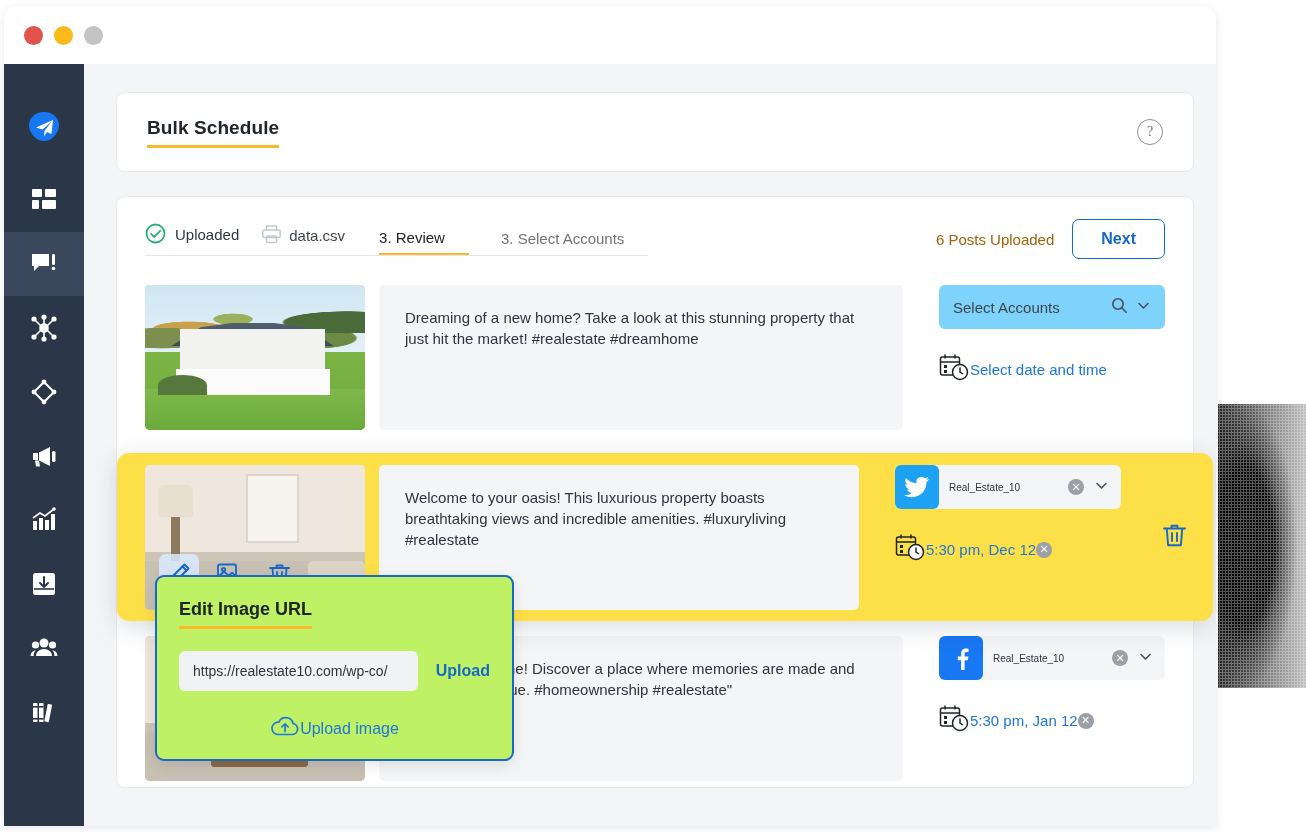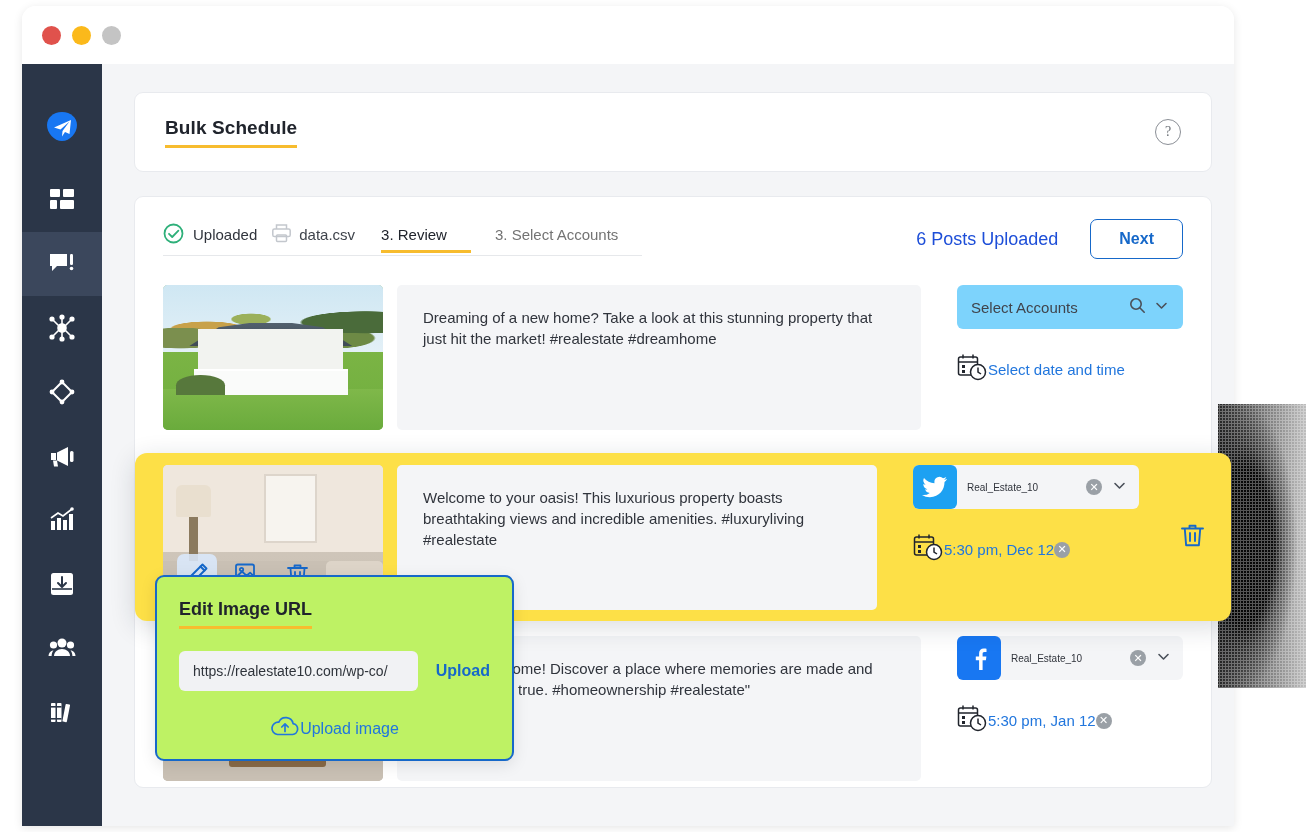--- a/index.html
+++ b/index.html
@@ -6,21 +6,21 @@
   html, body {
     width: 1306px; height: 832px;
     background: #ffffff;
     font-family: "Liberation Sans", sans-serif;
     overflow: hidden;
   }
   .screen { position: relative; width: 1306px; height: 832px; background:#fff; }
 
   
   .window {
-    position: absolute; left: 22px; top: 6px;
+    position: absolute; left: 4px; top: 6px;
     width: 1212px; height: 820px;
     background: #ffffff;
     border-radius: 14px 14px 0 0;
     overflow: hidden;
     box-shadow: 0 2px 10px rgba(0,0,0,.10);
   }
   .titlebar {
     position: absolute; left: 0; top: 0; width: 100%; height: 58px;
     background: #ffffff;
     display: flex; align-items: center; padding-left: 20px; gap: 11px;
@@ -72,32 +72,32 @@
     width: 26px; height: 26px; border-radius: 50%;
     border: 1.6px solid #8b8f96; color: #6d7278;
     display:flex; align-items:center; justify-content:center;
     font-size: 14px; cursor: pointer; font-family:"Liberation Serif", serif;
   }
 
   .main-card { margin-top: 24px; height: 592px; padding: 22px 28px 0 28px; position: relative; }
 
   
   .steps-row { display: flex; align-items: center; justify-content: space-between; }
-  .steps { display: flex; align-items: center; gap: 0; position: relative; }
+  .steps { display: flex; align-items: flex-end; gap: 8px; position: relative; }
   .step {
     font-size: 15px; color: #30343c; padding: 0 24px 9px 0;
     display: flex; align-items: center; gap: 9px; cursor: pointer; white-space: nowrap;
   }
   .step.uploaded { padding-right: 14px; }
   .step.filename { color: #3f444c; padding-right: 26px; gap:7px; }
   .step.current { color: #20242c; border-bottom: 3px solid #f7bc2e; padding-bottom: 7px; margin-right: 24px;}
   .step.next-step { color: #737373; }
   .steps-underline { position:absolute; left:0; right:0; bottom:0; height:1px; background:#e6e8eb; }
 
-  .uploaded-count { font-size: 18px; color: #1d4ed8; margin-right: 32px; }
+  .uploaded-count { font-size: 15px; color: #a16207; margin-right: 18px; }
   .next-btn {
     border: 1.8px solid #1668c9; color: #1668c9; background: #fff;
     border-radius: 7px; font-size: 16px; font-weight: bold;
     padding: 10px 28px; cursor: pointer; font-family:"Liberation Sans", sans-serif;
   }
 
   
   .rows { margin-top: 26px; position: relative; }
   .post-row { display: flex; align-items: flex-start; gap: 14px; margin-bottom: 26px; position: relative; }
   .thumb {

